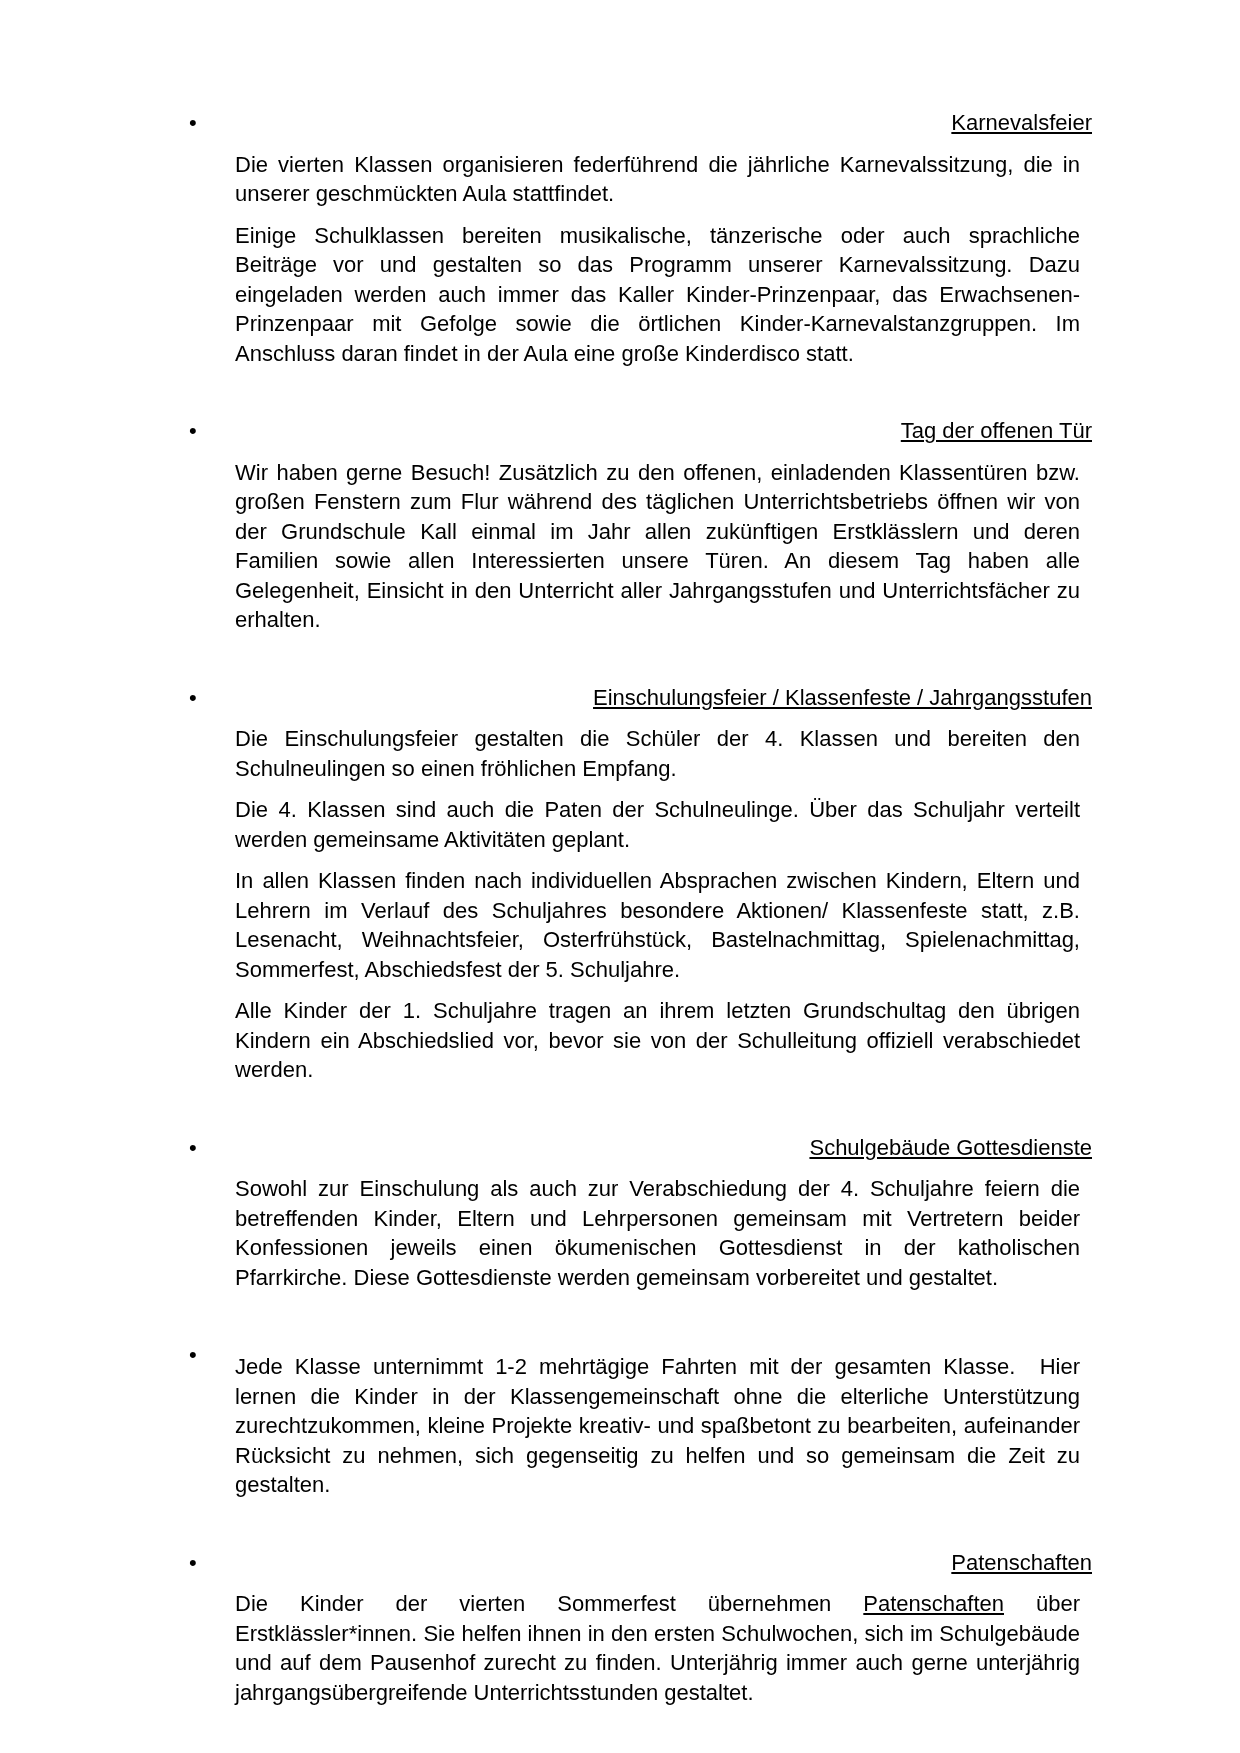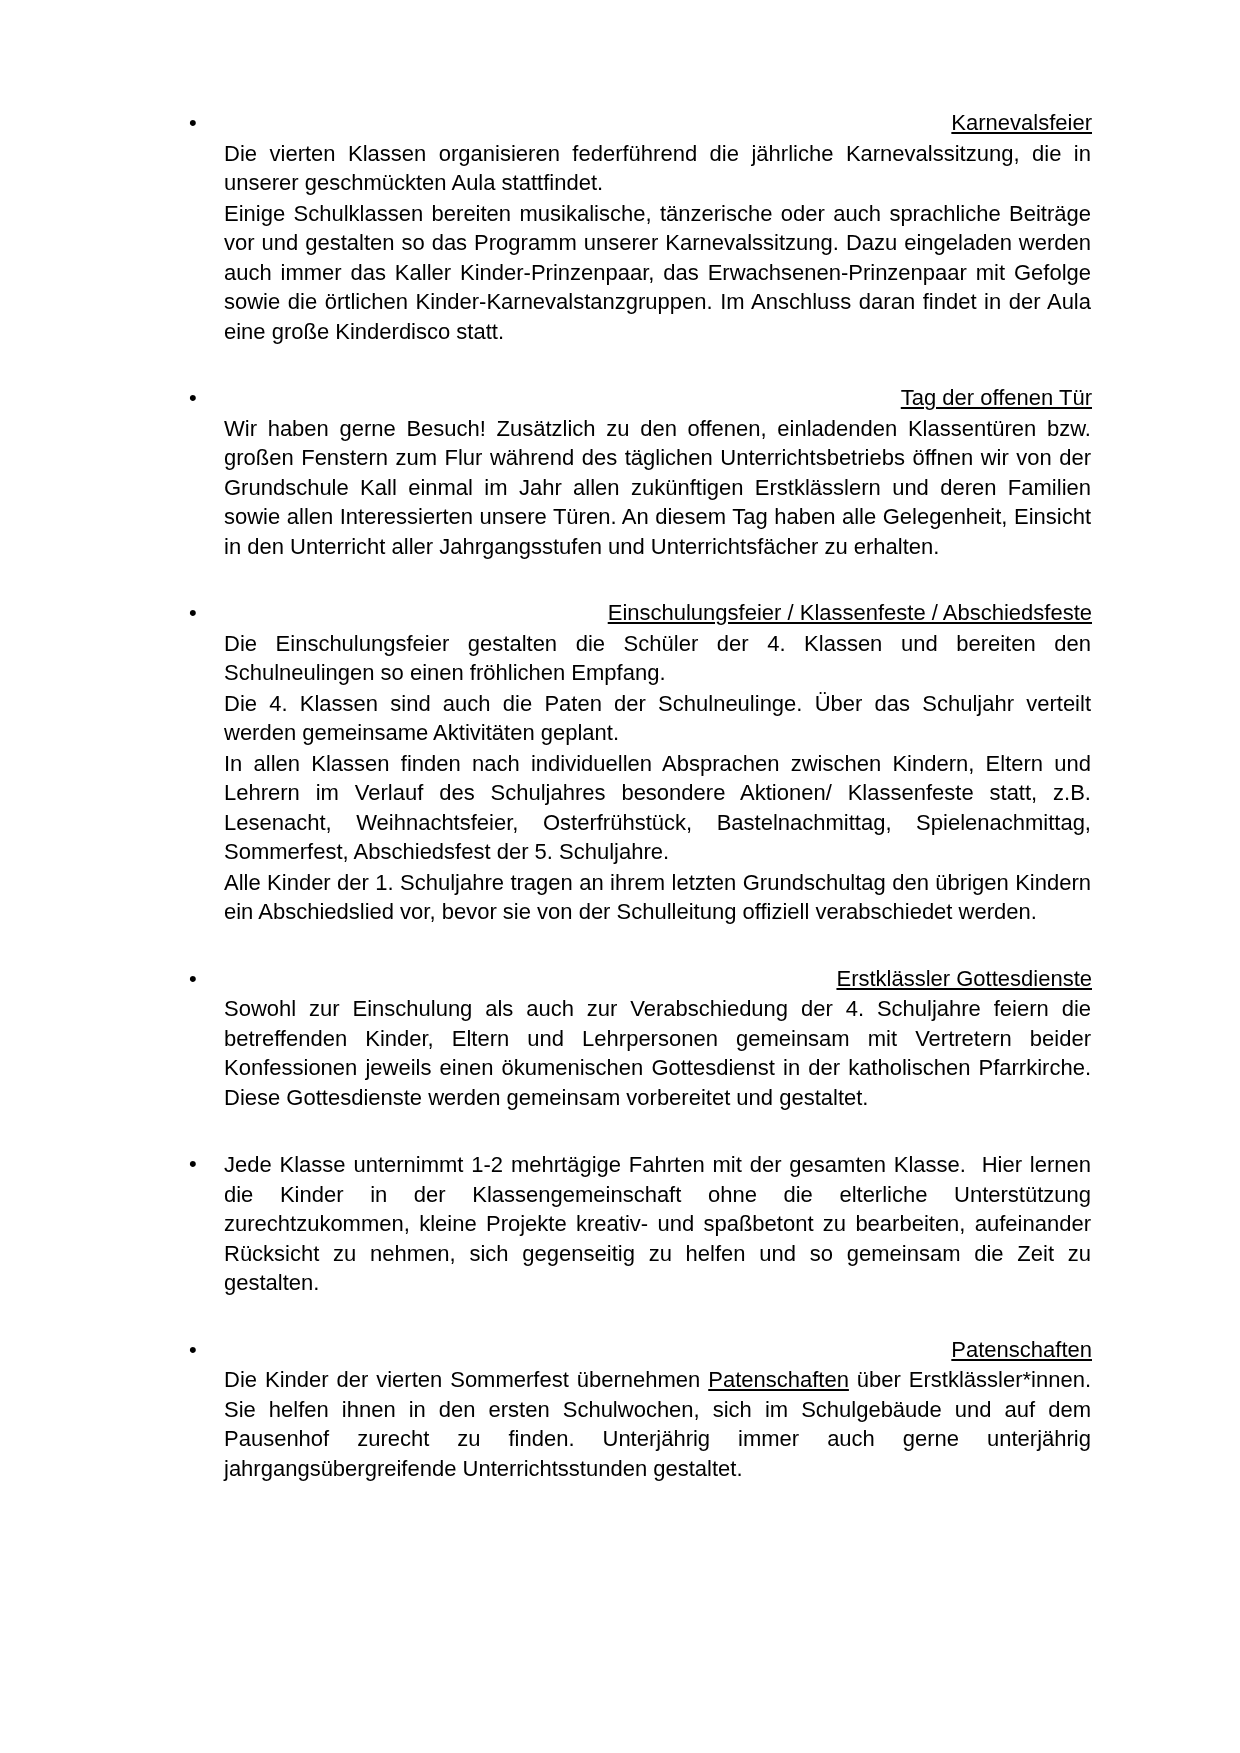--- a/index.html
+++ b/index.html
@@ -39,21 +39,21 @@
   }
   .content {
     flex: 1 1 auto;
     min-width: 0;
   }
   .title {
     text-decoration: underline;
     text-align: right;
   }
   .para {
-    margin: 1px;
+    margin: 12px;
     text-align: justify;
     white-space: pre-wrap;
   }
   .u {
     text-decoration: underline;
   }
 </style>
 </head>
 <body>
 
@@ -76,34 +76,34 @@
       <div class="title">Tag der offenen Tür</div>
       <div class="paras">
             <p class="para"><span>Wir haben gerne Besuch! Zusätzlich zu den offenen, einladenden Klassentüren bzw. großen Fenstern zum Flur während des täglichen Unterrichtsbetriebs öffnen wir von der Grundschule Kall einmal im Jahr allen zukünftigen Erstklässlern und deren Familien sowie allen Interessierten unsere Türen. An diesem Tag haben alle Gelegenheit, Einsicht in den Unterricht aller Jahrgangsstufen und Unterrichtsfächer zu erhalten.</span></p>
           </div>
     </div>
   </div>
 
   <div class="section">
     <span class="bullet">•</span>
     <div class="content">
-      <div class="title">Einschulungsfeier / Klassenfeste / Abschiedsfeste</div>
+      <div class="title">Einschulungsfeier / Klassenfeste / Jahrgangsstufen</div>
       <div class="paras">
             <p class="para"><span>Die Einschulungsfeier gestalten die Schüler der 4. Klassen und bereiten den Schulneulingen so einen fröhlichen Empfang.</span></p>
             <p class="para"><span>Die 4. Klassen sind auch die Paten der Schulneulinge. Über das Schuljahr verteilt werden gemeinsame Aktivitäten geplant.</span></p>
             <p class="para"><span>In allen Klassen finden nach individuellen Absprachen zwischen Kindern, Eltern und Lehrern im Verlauf des Schuljahres besondere Aktionen/ Klassenfeste statt, z.B. Lesenacht, Weihnachtsfeier, Osterfrühstück, Bastelnachmittag, Spielenachmittag, Sommerfest, Abschiedsfest der 5. Schuljahre.</span></p>
             <p class="para"><span>Alle Kinder der 1. Schuljahre tragen an ihrem letzten Grundschultag den übrigen Kindern ein Abschiedslied vor, bevor sie von der Schulleitung offiziell verabschiedet werden.</span></p>
           </div>
     </div>
   </div>
 
   <div class="section">
     <span class="bullet">•</span>
     <div class="content">
-      <div class="title">Erstklässler Gottesdienste</div>
+      <div class="title">Schulgebäude Gottesdienste</div>
       <div class="paras">
             <p class="para"><span>Sowohl zur Einschulung als auch zur Verabschiedung der 4. Schuljahre feiern die betreffenden Kinder, Eltern und Lehrpersonen gemeinsam mit Vertretern beider Konfessionen jeweils einen ökumenischen Gottesdienst in der katholischen Pfarrkirche. Diese Gottesdienste werden gemeinsam vorbereitet und gestaltet.</span></p>
           </div>
     </div>
   </div>
 
   <div class="section">
     <span class="bullet">•</span>
     <div class="content">
       <div class="paras">

